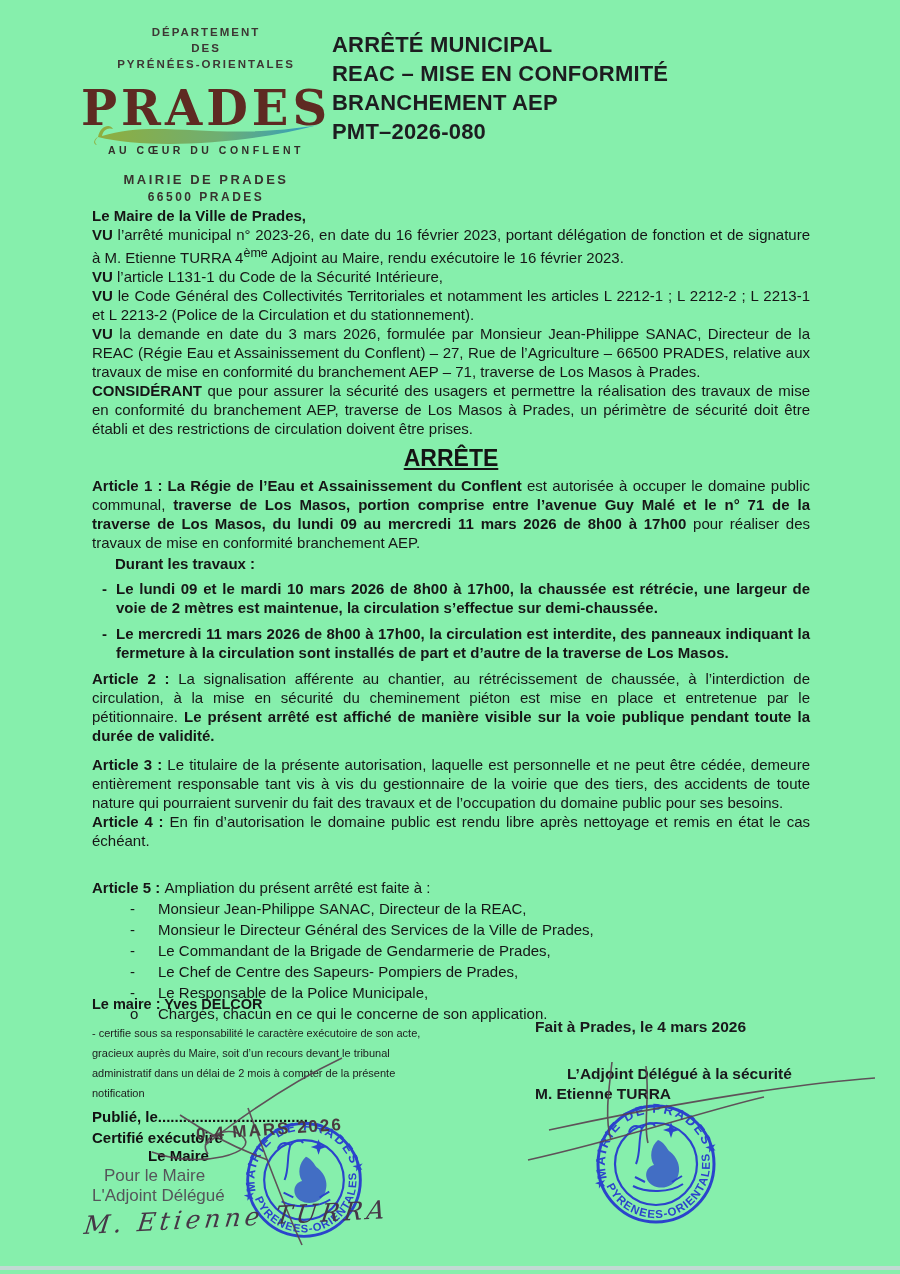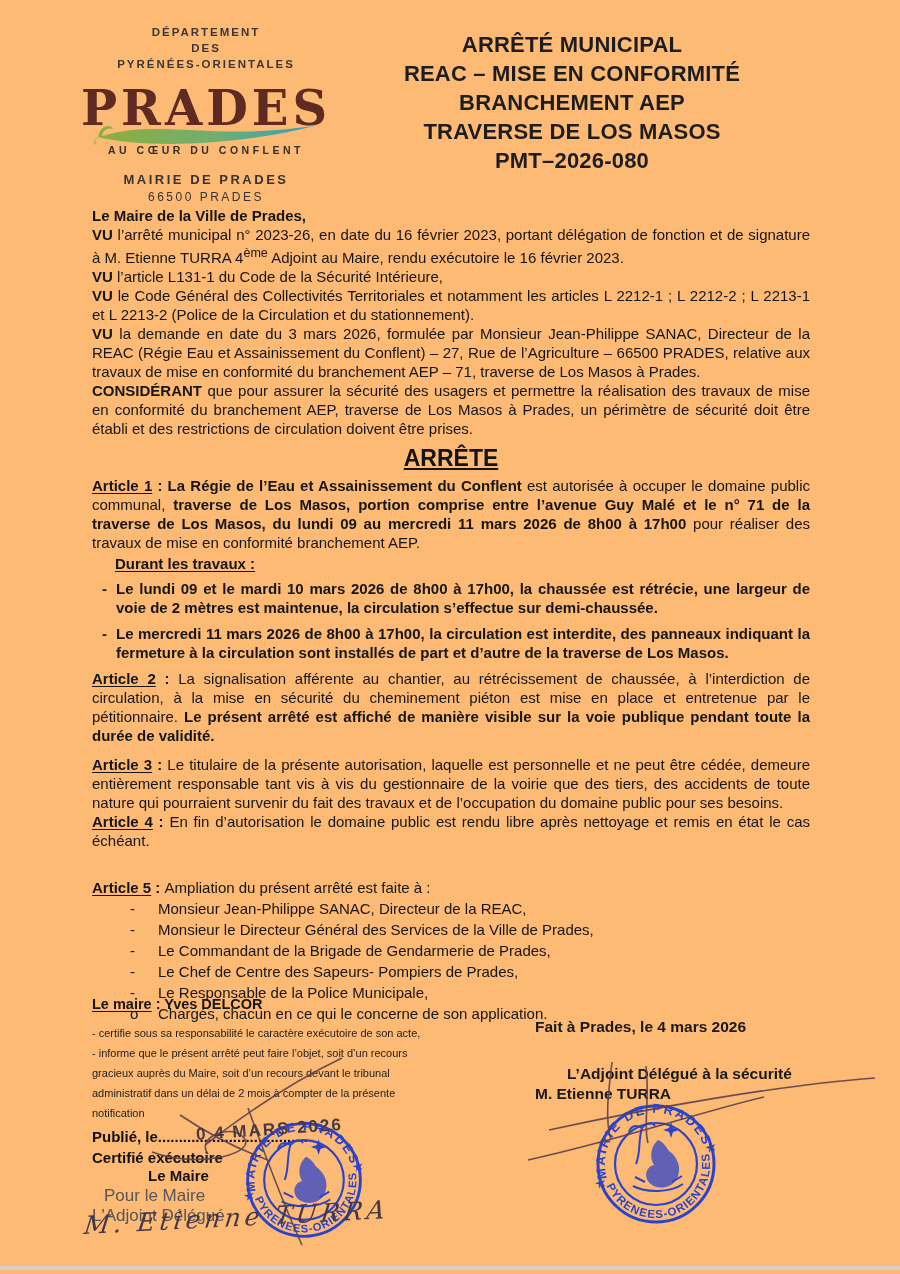--- a/index.html
+++ b/index.html
@@ -1,42 +1,42 @@
 <!DOCTYPE html>
 <html><head>
 <meta charset="utf-8">
 <style>
   * { margin:0; padding:0; box-sizing:border-box; }
   html,body { background:#e8e8e8; }
   .page {
     position:relative; width:900px; height:1274px; margin:0 auto;
-    background:#fdba74; overflow:hidden; color:#161616;
+    background:#86efac; overflow:hidden; color:#161616;
     font-family:"Liberation Sans", sans-serif;
   }
   
   .letterhead { position:absolute; left:62px; top:24px; width:288px; text-align:center; color:#3d3734; }
   .dept-line { font-size:11.5px; font-weight:bold; letter-spacing:2px; line-height:16px; }
   .logo-city {
     font-family:"DejaVu Serif", serif; font-weight:bold; font-size:48px;
     letter-spacing:4px; color:#5e2a22; line-height:44px; margin-top:14px;
   }
   .swoosh { display:block; margin:-14px auto 0; }
   .logo-tagline { font-size:10.5px; font-weight:bold; letter-spacing:3.5px; color:#332e2a; margin-top:-2px; }
   .mairie-line { font-size:13px; font-weight:bold; letter-spacing:2.5px; margin-top:16px; color:#38332f; }
-  .postal-line { font-size:12px; font-weight:normal; letter-spacing:2.5px; margin-top:3px; color:#38332f; }
+  .postal-line { font-size:12px; font-weight:bold; letter-spacing:2.5px; margin-top:3px; color:#38332f; }
   
   .doc-title {
-    position:absolute; right:88px; top:30px; width:480px; text-align:center;
+    position:absolute; right:88px; top:30px; width:480px; text-align:left;
     font-size:22px; font-weight:bold; line-height:29px; color:#1d1d20; letter-spacing:0.2px;
   }
   
   .doc-body { position:absolute; left:92px; top:206px; width:718px; font-size:15px; line-height:19px; }
   .just { text-align:justify; }
   b { font-weight:bold; }
-  .u { text-decoration:underline; text-underline-offset:2px; }
+  .u { text-underline-offset:2px; }
   .arrete-heading { text-align:center; font-size:23px; font-weight:bold; line-height:26px; margin:7px 0 5px; color:#141414;text-decoration:underline; }
   .durant { margin-top:2px;margin-left:23px; }
   .bullets { margin-top:6px; }
   .bullet { display:flex; margin:0 0 7px 10px; font-weight:bold; }
   .bullet .m { flex:none; width:14px; }
   .bullet .btext { text-align:justify; }
   .art2 { margin-top:2px; }
   .art3 { margin-top:10px; }
   .art4 { margin-top:0; }
   .art5 { margin-top:28px; }
@@ -94,21 +94,20 @@
     </svg>
     <div class="logo-tagline">AU CŒUR DU CONFLENT</div>
     <div class="mairie-line">MAIRIE DE PRADES</div>
     <div class="postal-line">66500 PRADES</div>
   </div>
 
   <div class="doc-title">
     <div>ARRÊTÉ MUNICIPAL</div>
     <div>REAC – MISE EN CONFORMITÉ</div>
     <div>BRANCHEMENT AEP</div>
-    <div>TRAVERSE DE LOS MASOS</div>
     <div>PMT–2026-080</div>
   </div>
 
   <div class="doc-body">
     <p><b>Le Maire de la Ville de Prades,</b></p>
     <p class="just"><b>VU</b><span> l’arrêté municipal n° 2023-26, en date du 16 février 2023, portant délégation de fonction et de signature à M. Etienne TURRA 4</span><sup>ème</sup><span> Adjoint au Maire, rendu exécutoire le 16 février 2023.</span></p>
     <p class="just"><b>VU</b><span> l’article L131-1 du Code de la Sécurité Intérieure,</span></p>
     <p class="just"><b>VU</b><span> le Code Général des Collectivités Territoriales et notamment les articles L 2212-1 ; L 2212-2 ; L 2213-1 et L 2213-2 (Police de la Circulation et du stationnement).</span></p>
     <p class="just"><b>VU</b><span> la demande en date du 3 mars 2026, formulée par Monsieur Jean-Philippe SANAC, Directeur de la REAC (Régie Eau et Assainissement du Conflent) – 27, Rue de l’Agriculture – 66500 PRADES, relative aux travaux de mise en conformité du branchement AEP – 71, traverse de Los Masos à Prades.</span></p>
     <p class="just"><b>CONSIDÉRANT</b><span> que pour assurer la sécurité des usagers et permettre la réalisation des travaux de mise en conformité du branchement AEP, traverse de Los Masos à Prades, un périmètre de sécurité doit être établi et des restrictions de circulation doivent être prises.</span></p>
@@ -159,21 +158,20 @@
           <span class="m">o</span>
           <span>Chargés, chacun en ce qui le concerne de son application.</span>
         </div>
     </div>
   </div>
 
   <div class="footer-left">
     <div class="maire-line"><b class="u">Le maire</b><b> : Yves DELCOR</b></div>
     <div class="notes">
       <div>- certifie sous sa responsabilité le caractère exécutoire de son acte,</div>
-      <div>- informe que le présent arrêté peut faire l’objet, soit d’un recours</div>
       <div>gracieux auprès du Maire, soit d’un recours devant le tribunal</div>
       <div>administratif dans un délai de 2 mois à compter de la présente</div>
       <div>notification</div>
     </div>
     <div class="pub-block">
       <div class="publie-line"><span>Publié, le</span><span>....................................</span></div>
       <div class="certifie">Certifié exécutoire</div>
       <div class="lemaire-line">Le Maire</div>
       <div class="gray-line pour-line">Pour le Maire</div>
       <div class="gray-line">L'Adjoint Délégué</div>

